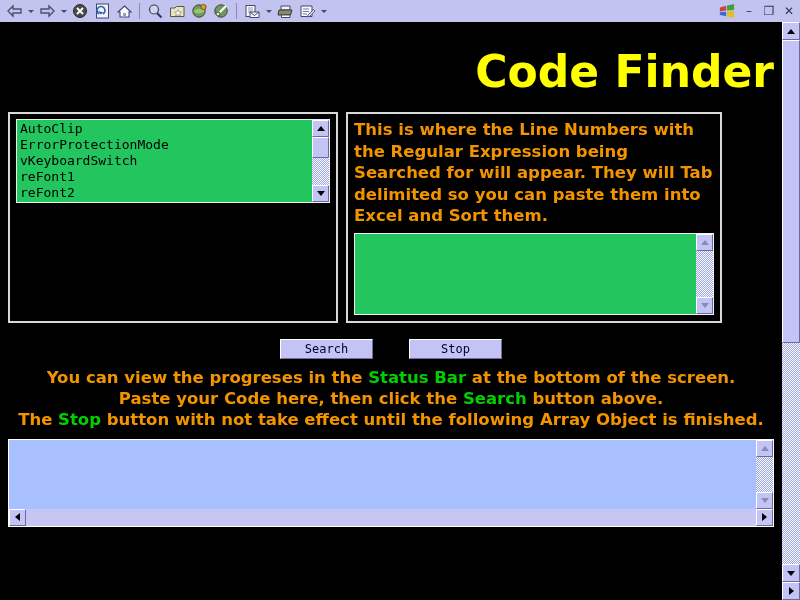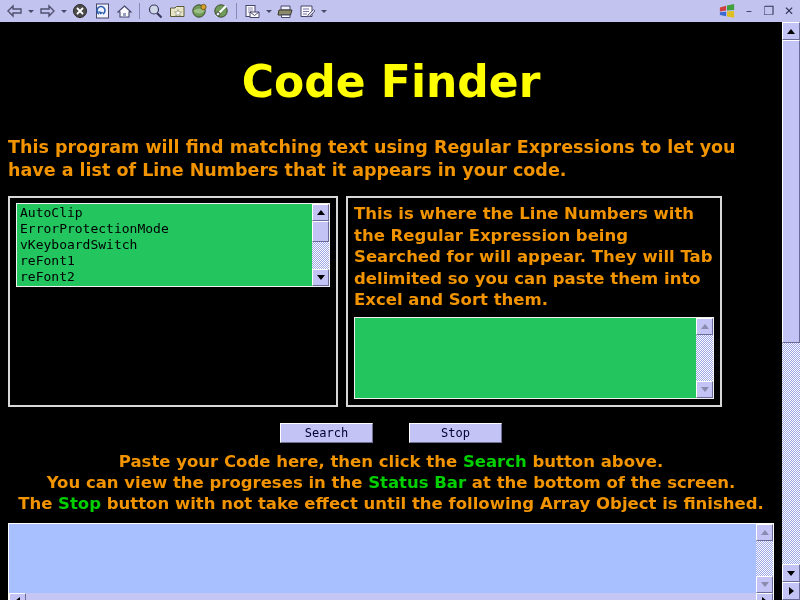--- a/index.html
+++ b/index.html
@@ -91,22 +91,22 @@
     height: 578px;
     background: #000000;
     overflow: hidden;
   }
 
   .title {
     color: #ffff00;
     font-family: "DejaVu Sans", sans-serif;
     font-size: 44px;
     font-weight: bold;
-    text-align: center;
-    margin: 18px;
+    text-align: right;
+    margin: 8px;
     padding-top: 16px;
     letter-spacing: 0px;
     line-height: 52px;
   }
 
   .intro {
     color: #f29400;
     font-family: "DejaVu Sans", sans-serif;
     font-size: 17.5px;
     font-weight: bold;
@@ -425,21 +425,20 @@
       <span class="win-btn">–</span>
       <span class="win-btn">❐</span>
       <span class="win-btn">✕</span>
     </div>
   </div>
 
   <div class="page">
 
     <h1 class="title">Code Finder</h1>
 
-    <p class="intro">This program will find matching text using Regular Expressions to let you have a list of Line Numbers that it appears in your code.</p>
 
     <div class="panels">
 
       <div class="panel left">
         <div class="tbox left-box">
           <div class="tbox-inner">AutoClip
 ErrorProtectionMode
 vKeyboardSwitch
 reFont1
 reFont2</div>
@@ -471,22 +470,22 @@
       </div>
 
     </div>
 
     <div class="buttons">
       <button class="btn">Search</button>
       <button class="btn">Stop</button>
     </div>
 
     <div class="hints">
+      <span class="hl"><span>You can view the progreses in the </span><span class="kw">Status Bar</span><span> at the bottom of the screen.</span></span>
       <span class="hl"><span>Paste your Code here, then click the </span><span class="kw">Search</span><span> button above.</span></span>
-      <span class="hl"><span>You can view the progreses in the </span><span class="kw">Status Bar</span><span> at the bottom of the screen.</span></span>
       <span class="hl"><span>The </span><span class="kw">Stop</span><span> button with not take effect until the following Array Object is finished.</span></span>
     </div>
 
     <div class="codebox">
       <div class="tbox-inner" style="right:18px;bottom:17px;"></div>
       <div class="vscroll">
         <div class="sb-arrow top">
             <div class="tri-up dis"></div>
           </div>
         <div class="sb-arrow bottom">

